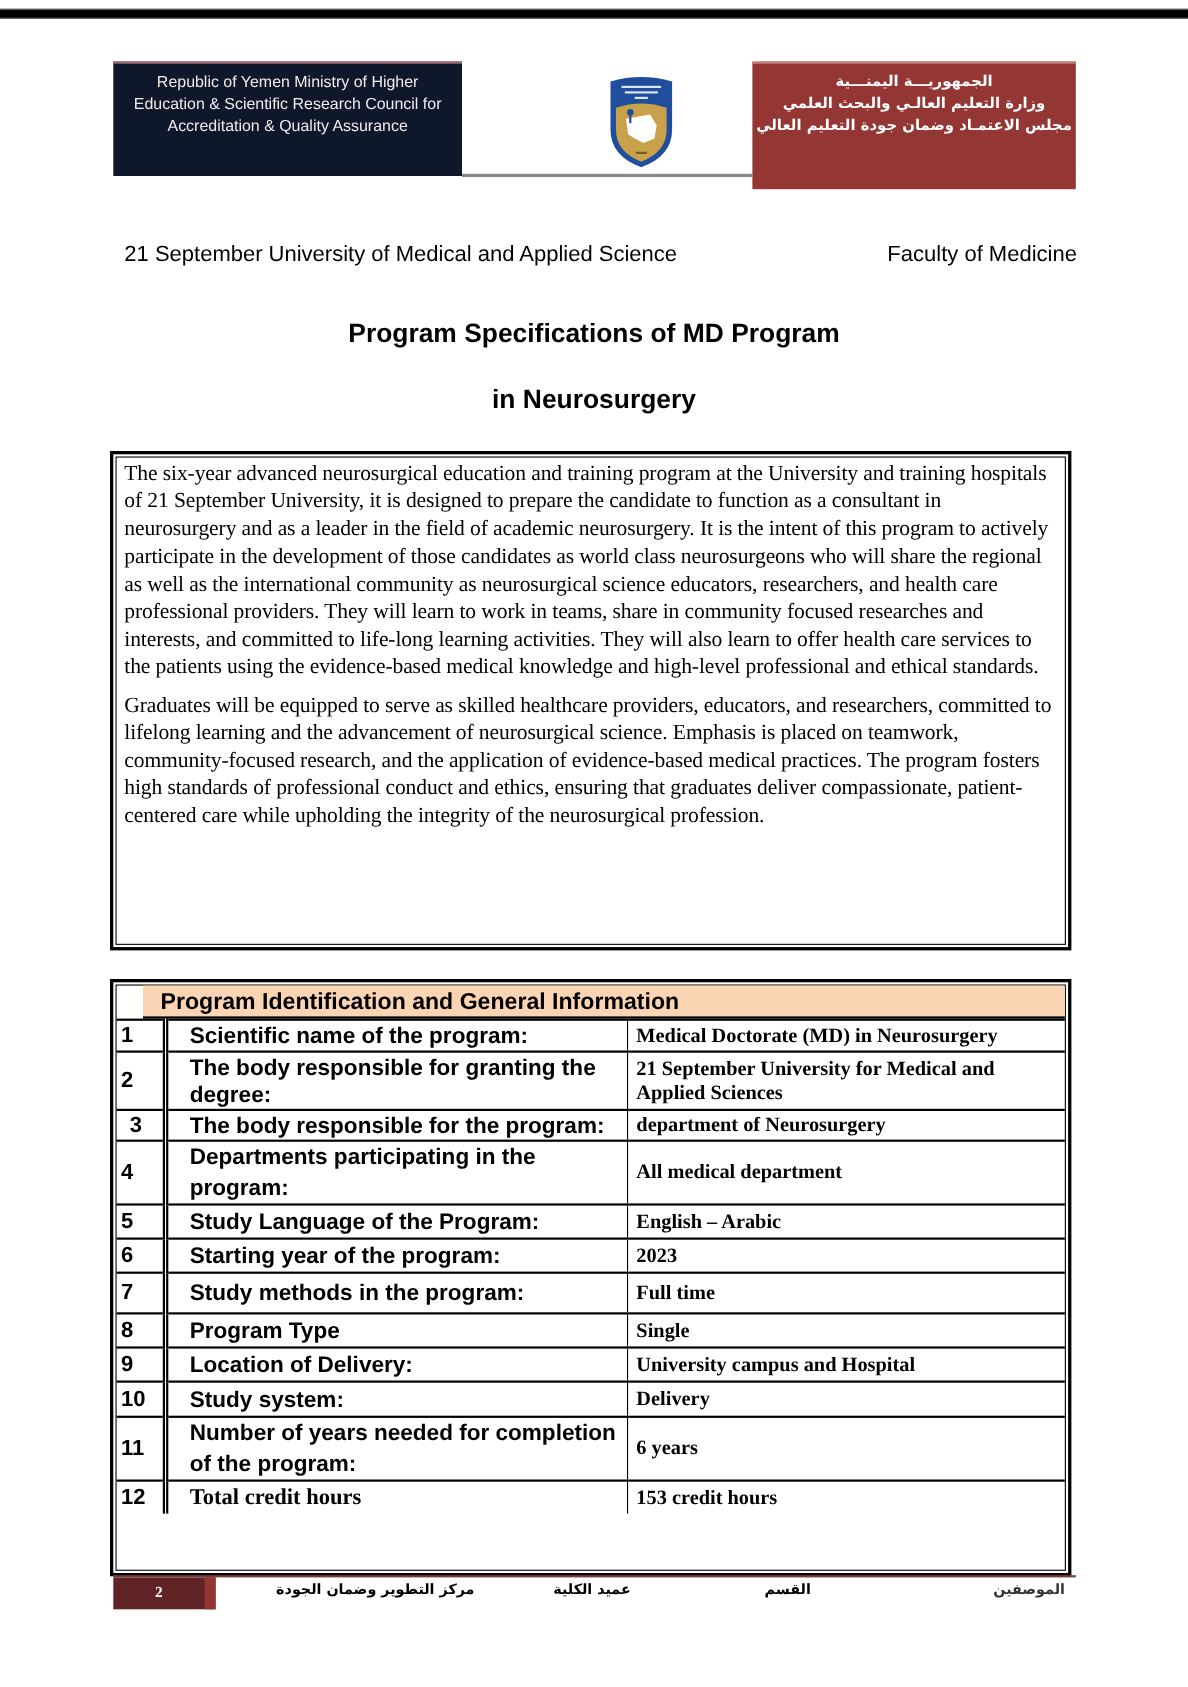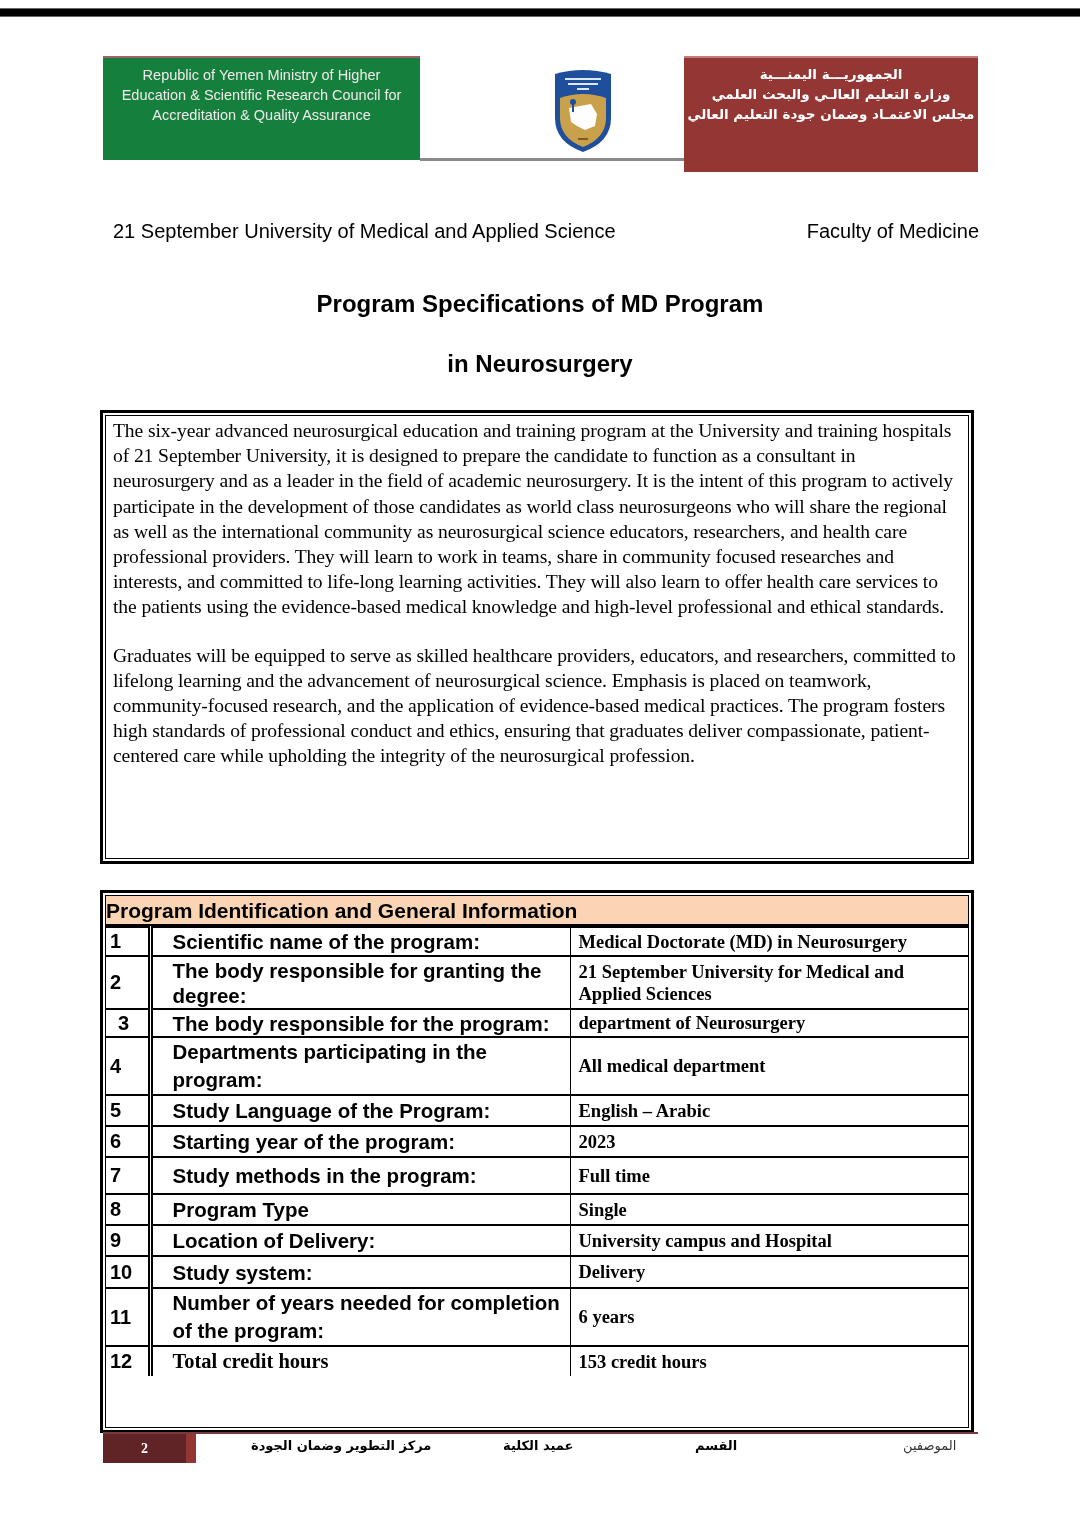--- a/index.html
+++ b/index.html
@@ -2,59 +2,59 @@
 <html><head>
 <meta charset="utf-8">
 <style>
   * { box-sizing: border-box; margin: 0; padding: 0; }
   html, body { width: 1080px; height: 1534px; background: #ffffff; overflow: hidden; }
   body { position: relative; font-family: "Liberation Sans", sans-serif; color: #000; }
 
   .top-bar { position: absolute; left: 0; top: 8px; width: 1080px; height: 9px; background: #000; border-top: 1px solid #666; border-bottom: 1px solid #666; }
 
   .header { position: absolute; left: 103px; top: 56px; width: 875px; height: 106px; }
-  .hdr-left { position: absolute; left: 0; top: 0; width: 317px; height: 104px; background: #15803d; border-top: 2px solid #a06468; color: #f2eaea; font-size: 14.5px; line-height: 20px; text-align: center; padding-top: 7px; }
+  .hdr-left { position: absolute; left: 0; top: 0; width: 317px; height: 104px; background: #0f172a; border-top: 2px solid #a06468; color: #f2eaea; font-size: 14.5px; line-height: 20px; text-align: center; padding-top: 7px; }
   .hdr-right { position: absolute; left: 581px; top: 0; width: 294px; height: 116px; background: #943634; border-top: 2px solid #c07d7b; color: #fff; font-family: "DejaVu Sans", sans-serif; font-weight: bold; font-size: 13.5px; line-height: 20px; text-align: center; padding-top: 6px; direction: rtl; }
   .hdr-line { position: absolute; left: 317px; top: 102px; width: 264px; height: 3px; background: #8a8a8a; }
   .logo { position: absolute; left: 448px; top: 12px; width: 64px; height: 86px; }
 
   .uni-line { position: absolute; left: 113px; top: 220px; width: 866px; font-size: 20px; }
   .uni-name { position: absolute; left: 0; top: 0; text-align: center; }
   .faculty { position: absolute; right: 0; top: 0; }
 
   .title { position: absolute; left: 0; width: 1080px; text-align: center; font-weight: bold; font-size: 24px; }
   .title.l1 { top: 290px; }
   .title.l2 { top: 350px; }
 
   .box { position: absolute; border: 3px solid #000; }
   .box-inner { position: absolute; left: 2px; top: 2px; right: 2px; bottom: 2px; border: 1.5px solid #000; }
   .intro-box { left: 100px; top: 410px; width: 874px; height: 454px; }
   .section-head { background: #fbd4b4; border-bottom: 2px solid #000; font-weight: bold; font-size: 21px; height: 36px; line-height: 36px; }
   .intro-head { padding-left: 73px; }
   .intro-text { font-family: "Liberation Serif", serif; font-size: 19.6px; line-height: 25.2px; padding: 2px 6px 0 7px; letter-spacing: -0.1px; }
-  .intro-text p + p { margin-top: 23px; }
+  .intro-text p + p { margin-top: 9px; }
 
   .info-box { left: 100px; top: 890px; width: 874px; height: 543px; }
-  .info-head { padding-left: 0; height: 30px; line-height: 30px; font-size: 21px; }
+  .info-head { padding-left: 16px; height: 30px; line-height: 30px; font-size: 21px; margin-left: 24px; }
   table.info { width: 100%; border-collapse: collapse; }
   table.info td { border-top: 2.5px solid #000; vertical-align: middle; }
   table.info tr:first-child td { border-top: 2px solid #000; }
   td.num { width: 44px; font-weight: bold; font-size: 20px; padding-left: 4px; border-right: 3.5px double #000; border-right-width: 5px; }
   td.label { width: 420px; font-weight: bold; font-size: 20.5px; line-height: 25px; padding-left: 20px; border-right: 1.5px solid #000; }
   td.label.serif { font-family: "Liberation Serif", serif; }
   td.value { font-family: "Liberation Serif", serif; font-weight: bold; font-size: 18.5px; line-height: 22px; padding-left: 8px; }
 
   .footer { position: absolute; left: 103px; top: 1432px; width: 875px; height: 32px; }
   .footer-rule { position: absolute; left: 0; top: 0; width: 875px; height: 2px; background: #7a3a3a; }
   .page-num { position: absolute; left: 0; top: 2px; width: 93px; height: 29px; background: #612426; border-right: 10px solid #943634; color: #fff; font-family: "Liberation Serif", serif; font-weight: bold; font-size: 14px; text-align: center; line-height: 29px; }
   .sig { position: absolute; top: 6px; font-family: "DejaVu Sans", sans-serif; font-weight: bold; font-size: 13px; direction: rtl; }
   .sig.s1 { left: 148px; }
   .sig.s2 { left: 400px; }
   .sig.s3 { left: 592px; }
-  .sig.s4 { left: 800px; font-weight: normal; color: #333; }
+  .sig.s4 { left: 800px; font-weight: bold; color: #333; }
 </style>
 </head>
 <body>
 
 <div class="top-bar"></div>
 
 <div class="header">
   <div class="hdr-left">
     <div>Republic of Yemen Ministry of Higher</div>
     <div>Education &amp; Scientific Research Council for</div>

